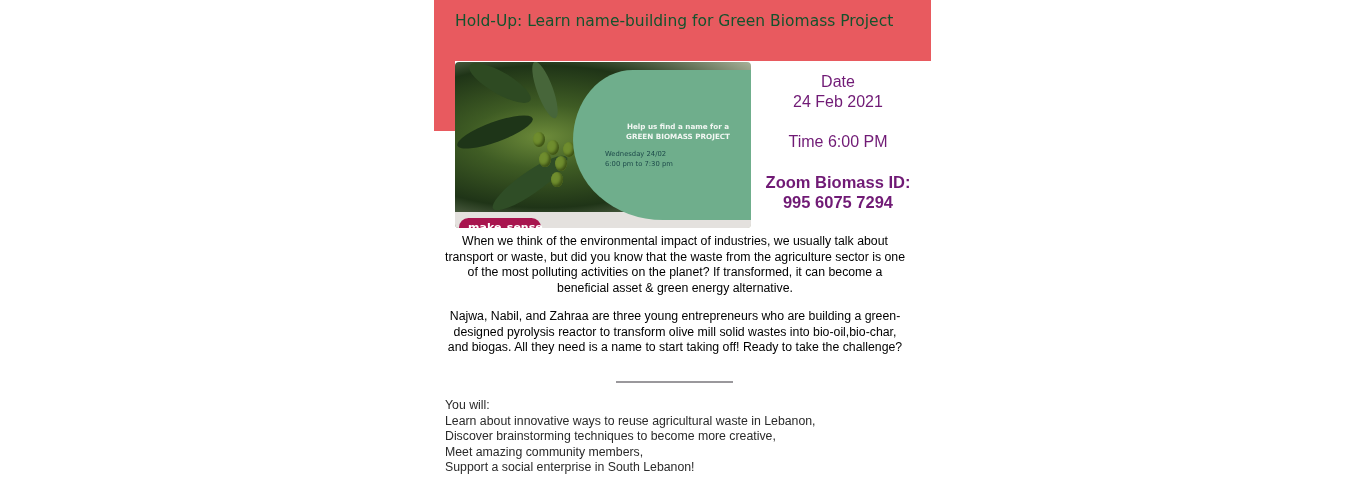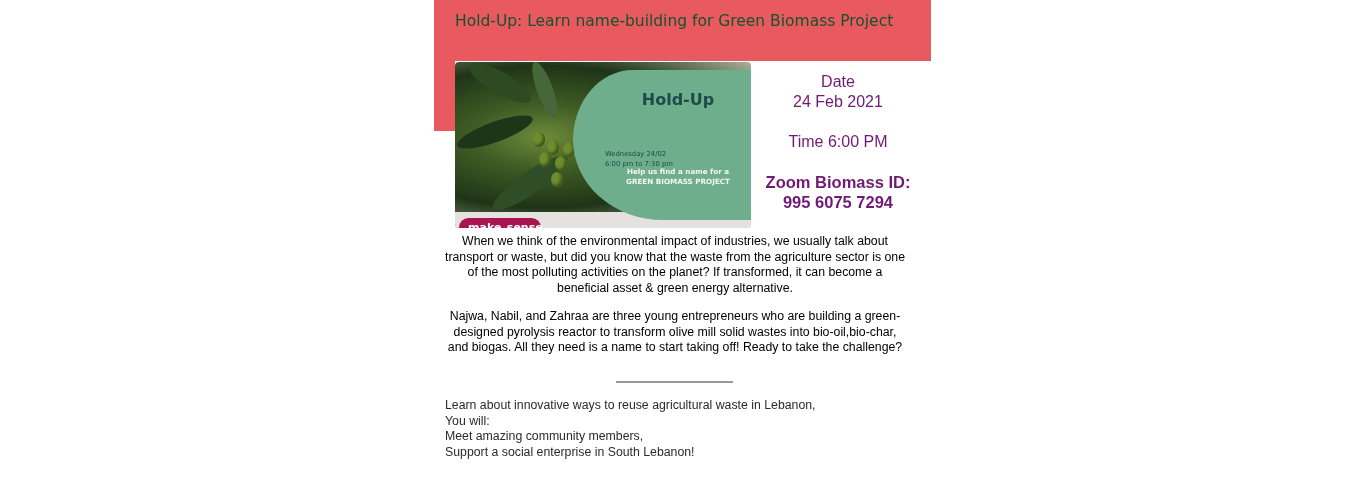--- a/index.html
+++ b/index.html
@@ -12,21 +12,21 @@
     .banner { position: absolute; left: 455px; top: 62px; width: 296px; height: 166px; overflow: hidden;
               border-radius: 4px;
               background: radial-gradient(ellipse at 30% 45%, #6d8b3a 0%, #3f5c24 25%, #1f3417 55%, #c9cfb8 100%); }
     .leaf { position: absolute; border-radius: 50%; }
     .olive { position: absolute; width: 12px; height: 15px; border-radius: 50%; background: #6f8d2e; box-shadow: inset -2px -2px 3px #3d5216; }
     .blob { position: absolute; left: 118px; top: 8px; width: 200px; height: 150px; background: #6fae8c;
             border-radius: 60px 0 0 90px / 70px 0 0 80px; }
     .banner-heading { position: absolute; left: 150px; top: 28px; width: 146px; text-align: center;
                       font-family: "DejaVu Sans", sans-serif; font-weight: bold; font-size: 16px; color: #1d4a4a; }
     .banner-sub { position: absolute; left: 150px; top: 60px; width: 146px; text-align: center;
-                  font-family: "DejaVu Sans", sans-serif; font-weight: bold; font-size: 7.2px; line-height: 10px; color: #f2f7f3; margin-top: 45px; }
+                  font-family: "DejaVu Sans", sans-serif; font-weight: bold; font-size: 7.2px; line-height: 10px; color: #f2f7f3; }
     .banner-when { position: absolute; left: 150px; top: 88px; width: 146px; text-align: left;
                    font-family: "DejaVu Sans", sans-serif; font-size: 6.8px; line-height: 9.5px; color: #1d4a4a; }
     .banner-bottom { position: absolute; left: 0; bottom: 0; width: 296px; height: 16px; background: #e4e1de; }
     .make-sense { position: absolute; left: 4px; top: 141px; width: 82px; height: 19px; border-radius: 10px;
                   background: #a8154f; color: #ffffff; font-family: "DejaVu Sans", sans-serif; font-weight: bold;
                   font-size: 11px; line-height: 19px; text-indent: 9px; margin-top: 15px; }
     .info { position: absolute; left: 752px; top: 72px; width: 172px; text-align: center; font-size: 16px; color: #701a75; }
     .info .line { display: block; line-height: 20px; }
     .info .gap { display: block; height: 20px; }
     .info .strong { font-weight: bold; font-size: 16.5px; }
@@ -50,21 +50,20 @@
   <div class="leaf" style="left:30px;top:110px;width:90px;height:22px;background:#2f4d26;transform:rotate(-35deg);"></div>
   <div class="leaf" style="left:60px;top:20px;width:60px;height:16px;background:#47663a;transform:rotate(70deg);"></div>
   <div class="olive" style="left:78px;top:70px;"></div>
   <div class="olive" style="left:92px;top:78px;"></div>
   <div class="olive" style="left:84px;top:90px;"></div>
   <div class="olive" style="left:100px;top:94px;"></div>
   <div class="olive" style="left:108px;top:80px;"></div>
   <div class="olive" style="left:96px;top:110px;"></div>
   <div class="banner-bottom"></div>
   <div class="blob"></div>
-  <div class="banner-heading">Hold-Up</div>
   <div class="banner-sub">
     <div>Help us find a name for a</div>
     <div>GREEN BIOMASS PROJECT</div>
   </div>
   <div class="banner-when">
     <div>Wednesday 24/02</div>
     <div>6:00 pm to 7:30 pm</div>
   </div>
   <div class="make-sense">make_sense</div>
 </div>
@@ -78,17 +77,18 @@
   <span class="line strong">Zoom Biomass ID:</span>
   <span class="line strong">995 6075 7294</span>
 </div>
 
 <div class="para p1">When we think of the environmental impact of industries, we usually talk about transport or waste, but did you know that the waste from the agriculture sector is one of the most polluting activities on the planet? If transformed, it can become a beneficial asset &amp; green energy alternative.</div>
 <div class="para p2">Najwa, Nabil, and Zahraa are three young entrepreneurs who are building a green-designed pyrolysis reactor to transform olive mill solid wastes into bio-oil,bio-char, and biogas. All they need is a name to start taking off! Ready to take the challenge?</div>
 
 <div class="divider"></div>
 
 <div class="list">
+  <div>You will:</div>
   <div>Learn about innovative ways to reuse agricultural waste in Lebanon,</div>
-  <div>You will:</div>
+  <div>Discover brainstorming techniques to become more creative,</div>
   <div>Meet amazing community members,</div>
   <div>Support a social enterprise in South Lebanon!</div>
 </div>
 
 </body></html>

